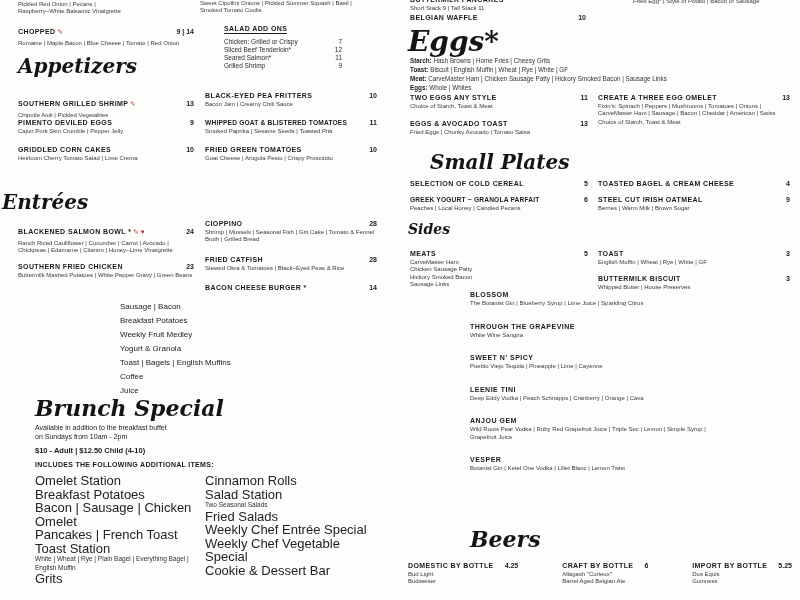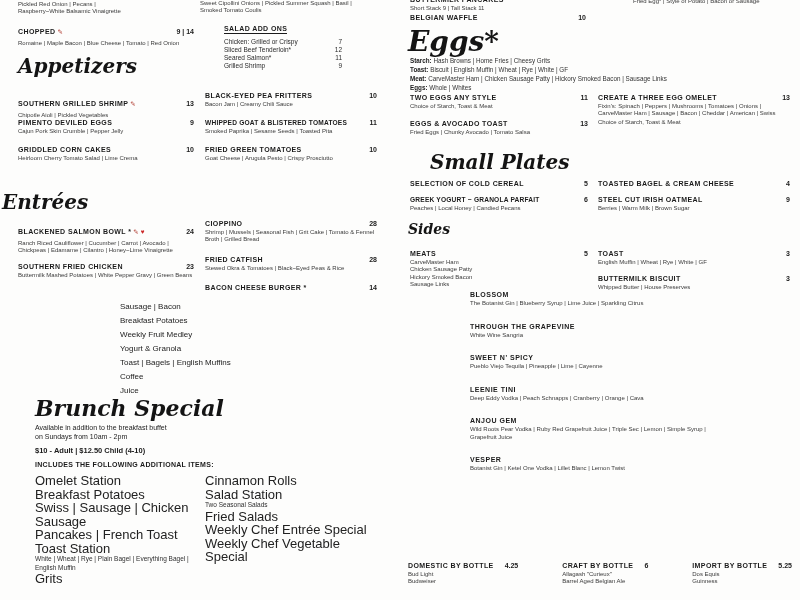--- a/index.html
+++ b/index.html
@@ -170,33 +170,34 @@
   <div class="abs ctr" style="left:35px;top:397px;width:340px">
     <div class="sec" style="font-size:22px">Brunch Special</div>
     <div style="font-size:7px;margin-top:4px;line-height:9px">Available in addition to the breakfast buffet</div>
     <div style="font-size:7px;line-height:9px">on Sundays from 10am - 2pm</div>
     <div style="font-size:7.5px;font-weight:700;margin-top:5px">$10 - Adult  |  $12.50 Child (4-10)</div>
     <div style="font-size:7px;font-weight:700;letter-spacing:.3px;margin-top:6px">INCLUDES THE FOLLOWING ADDITIONAL ITEMS:</div>
     <div style="display:flex;margin-top:6px">
       <div style="width:50%">
         <div class="bl">Omelet Station</div>
         <div class="bl">Breakfast Potatoes</div>
-        <div class="bl">Swiss | Sausage | Chicken Sausage</div>
+        <div class="bl">Bacon | Sausage | Chicken Omelet</div>
         <div class="bl">Pancakes | French Toast</div>
         <div class="bl">Toast Station</div>
         <div class="bl-sm">White | Wheat | Rye | Plain Bagel | Everything Bagel | English Muffin</div>
         <div class="bl">Grits</div>
       </div>
       <div style="width:50%">
         <div class="bl">Cinnamon Rolls</div>
         <div class="bl">Salad Station</div>
         <div class="bl-sm">Two Seasonal Salads</div>
         <div class="bl">Fried Salads</div>
         <div class="bl">Weekly Chef Entrée Special</div>
         <div class="bl">Weekly Chef Vegetable Special</div>
+        <div class="bl">Cookie &amp; Dessert Bar</div>
       </div>
     </div>
   </div>
 
   <div class="abs clip" style="left:410px;top:0;width:170px;height:5px">
     <div class="nm" style="margin-top:-4px">BUTTERMILK PANCAKES</div>
   </div>
   <div class="abs tiny" style="left:410px;top:5px;width:180px">Short Stack 9 | Tall Stack 11</div>
   <div class="abs clip" style="left:633px;top:0;width:160px;height:7px">
     <div class="tiny" style="margin-top:-2px">Fried Egg* | Style of Potato | Bacon or Sausage</div>
@@ -318,20 +319,21 @@
     <div class="ckb">
       <div class="ck-name">ANJOU GEM</div>
       <div class="ck-ds">Wild Roots Pear Vodka | Ruby Red Grapefruit Juice | Triple Sec | Lemon | Simple Syrup | Grapefruit Juice</div>
     </div>
     <div class="ckb">
       <div class="ck-name">VESPER</div>
       <div class="ck-ds">Botanist Gin | Ketel One Vodka | Lillet Blanc | Lemon Twist</div>
     </div>
   </div>
 
+  <div class="abs sec ctr" style="left:470px;top:528px;width:262px;font-size:22px">Beers</div>
   <div class="abs" style="left:408px;top:562px;width:384px;display:flex;justify-content:space-between">
     <div>
       <div class="rowg">
         <span class="nm">DOMESTIC BY BOTTLE</span>
         <span class="pr">4.25</span>
       </div>
       <div class="ds">Bud Light</div>
       <div class="ds" style="margin-top:0">Budweiser</div>
     </div>
     <div>

